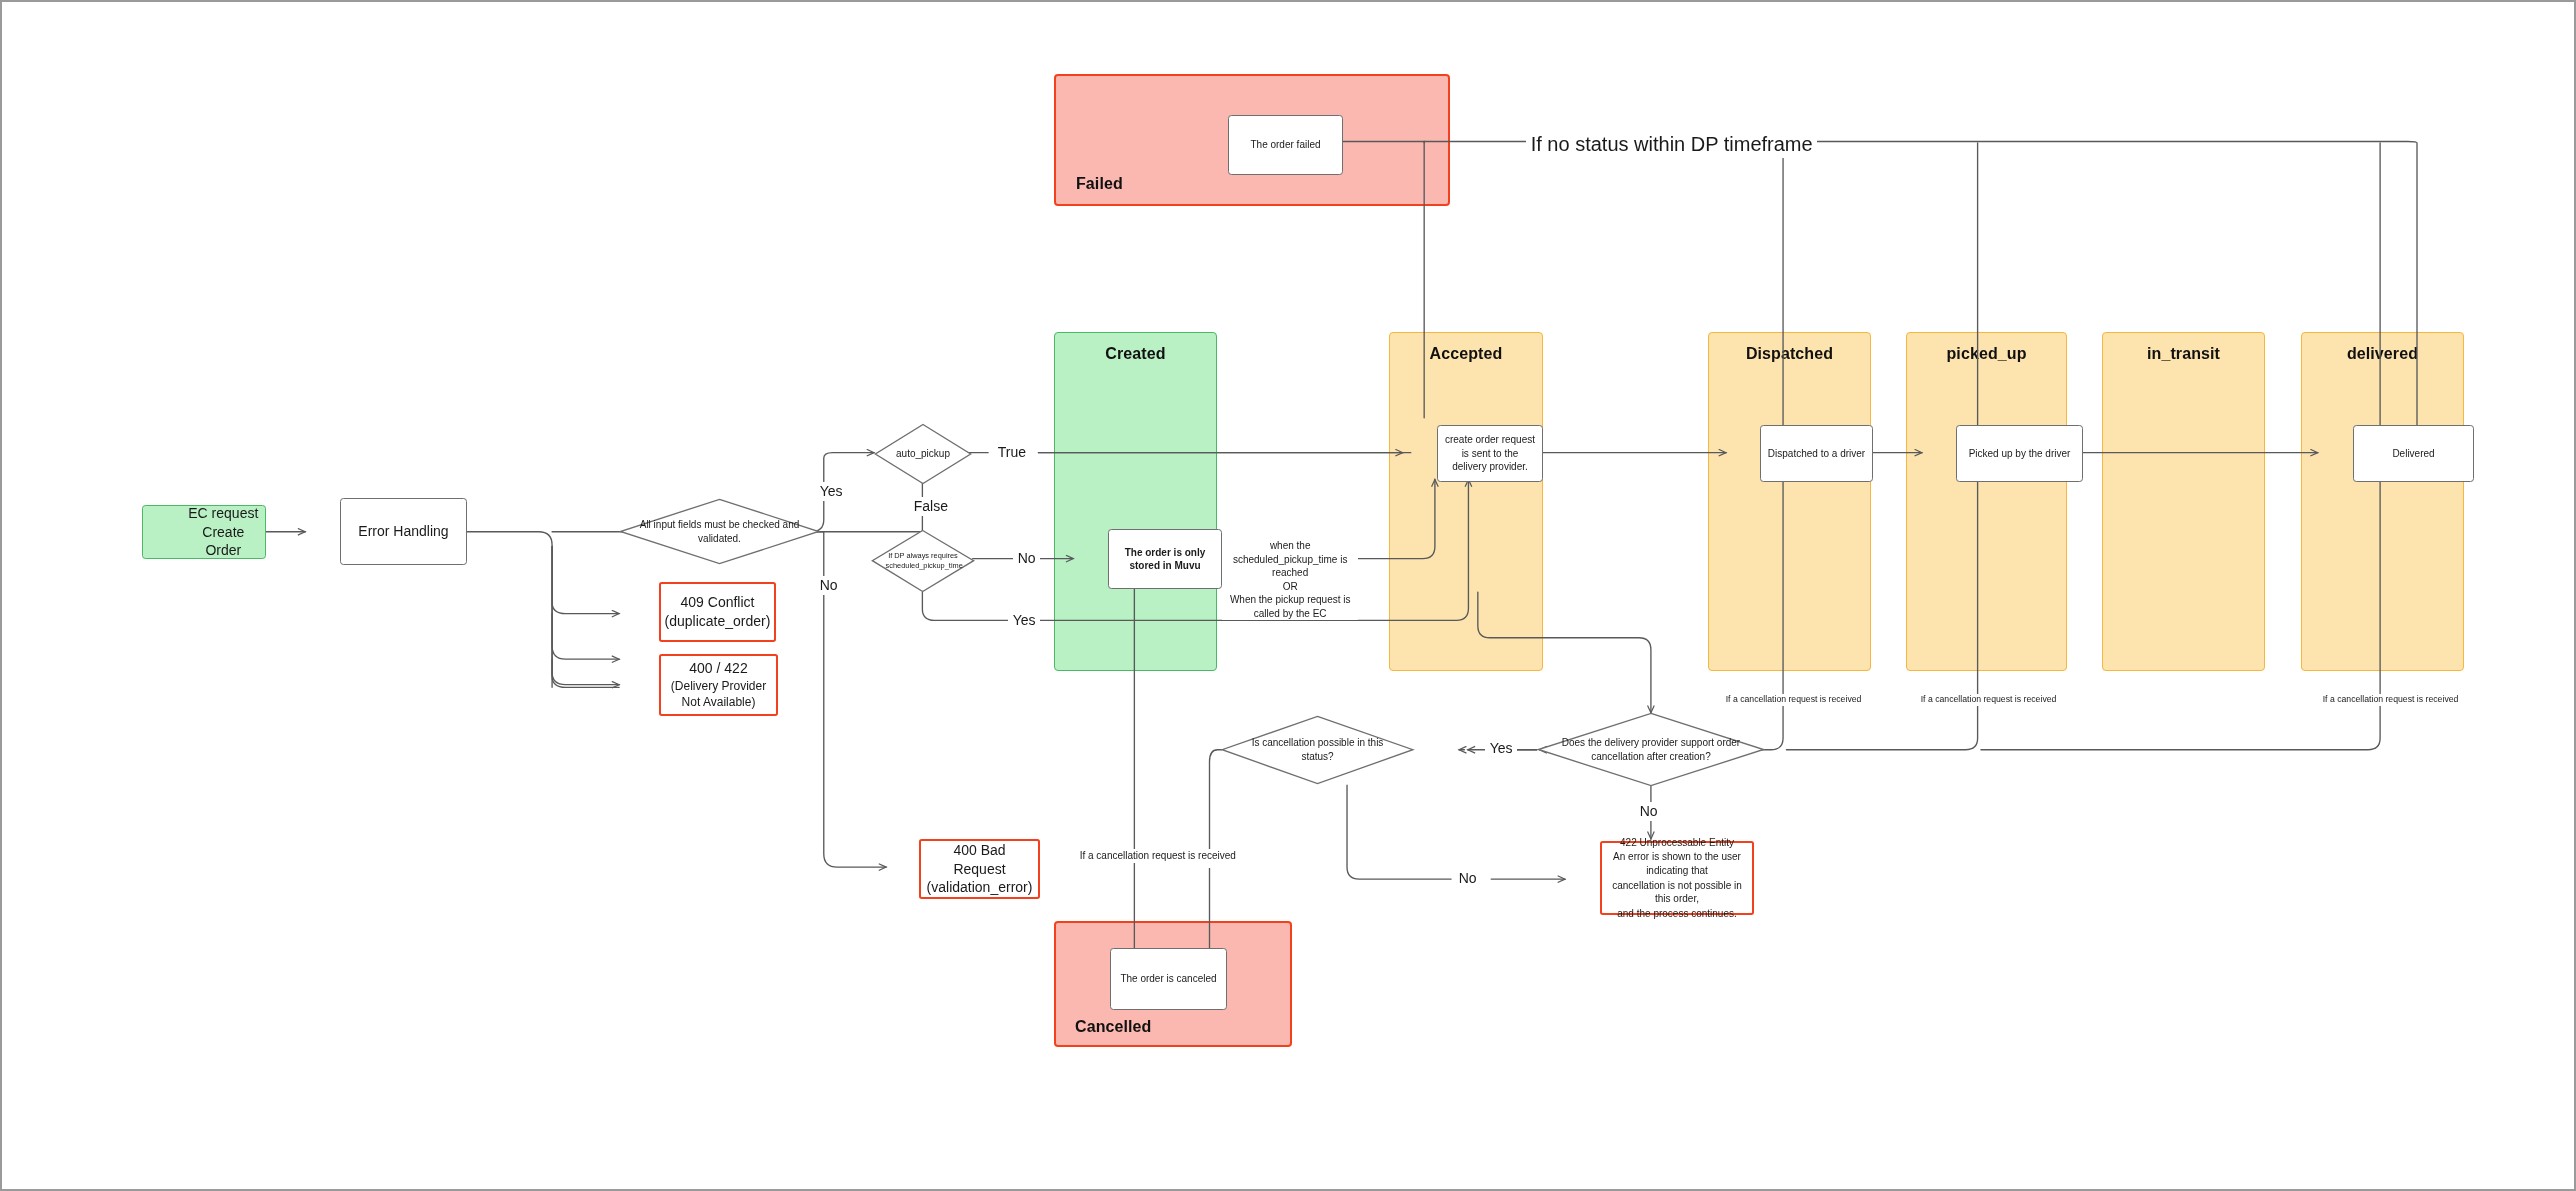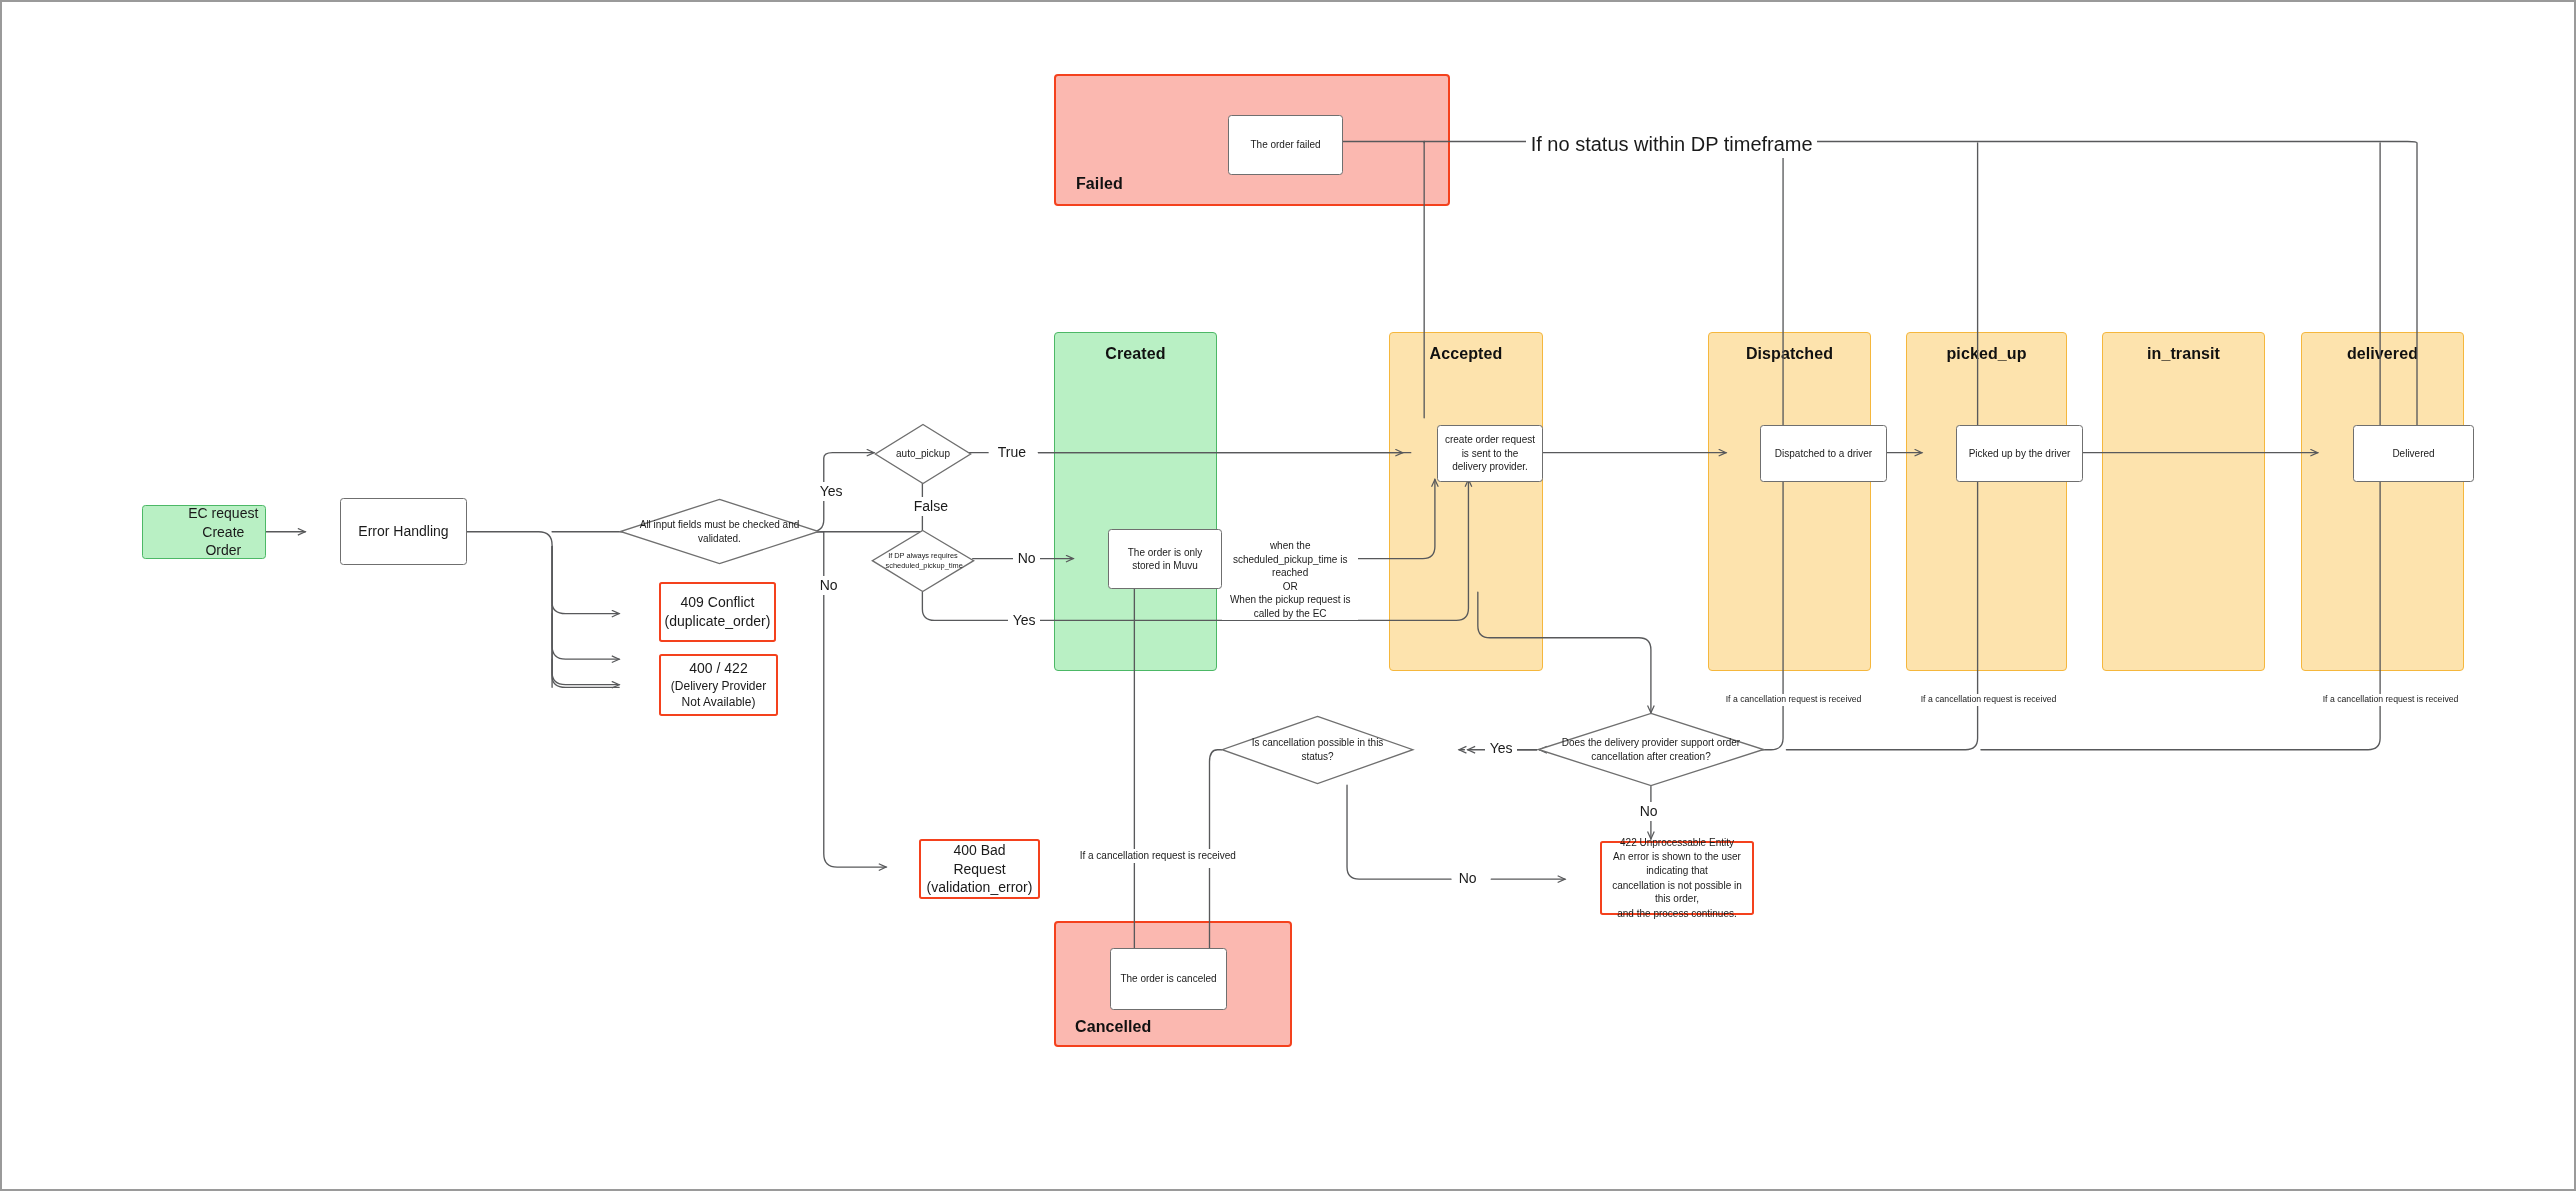--- a/index.html
+++ b/index.html
@@ -156,25 +156,25 @@
     <span style="font-size:12px;">(Delivery Provider Not Available)</span>
   </div>
 
   <div class="node err fs-md" style="left:884px;top:837px;width:121px;height:60px;flex-direction:column;">
     <span>400 Bad Request</span>
     <span>(validation_error)</span>
   </div>
 
   <div class="node fs-sm" style="left:1193px;top:113px;width:115px;height:60px;">The order failed</div>
 
-  <div class="node fs-sm" style="left:1073px;top:527px;width:114px;height:60px;">The order is only stored in Muvu</div>
+  <div class="node fs-sm" style="left:1073px;top:527px;width:114px;height:60px;font-weight:bold;">The order is only stored in Muvu</div>
 
   <div class="node fs-sm" style="left:1402px;top:423px;width:106px;height:57px;">create order request is sent to the delivery provider.</div>
 
-  <div class="node fs-sm" style="left:1725px;top:423px;width:127px;height:57px;">Dispatched to a driver</div>
+  <div class="node fs-sm" style="left:1725px;top:423px;width:113px;height:57px;">Dispatched to a driver</div>
 
   <div class="node fs-sm" style="left:1921px;top:423px;width:127px;height:57px;">Picked up by the driver</div>
 
   <div class="node fs-sm" style="left:2318px;top:423px;width:121px;height:57px;">Delivered</div>
 
   <div class="node fs-sm" style="left:1075px;top:946px;width:117px;height:62px;">The order is canceled</div>
 
   <div class="node err fs-sm" style="left:1565px;top:839px;width:154px;height:74px;flex-direction:column;gap:1.3px;">
     <span>422 Unprocessable Entity</span>
     <span>An error is shown to the user indicating that</span>

